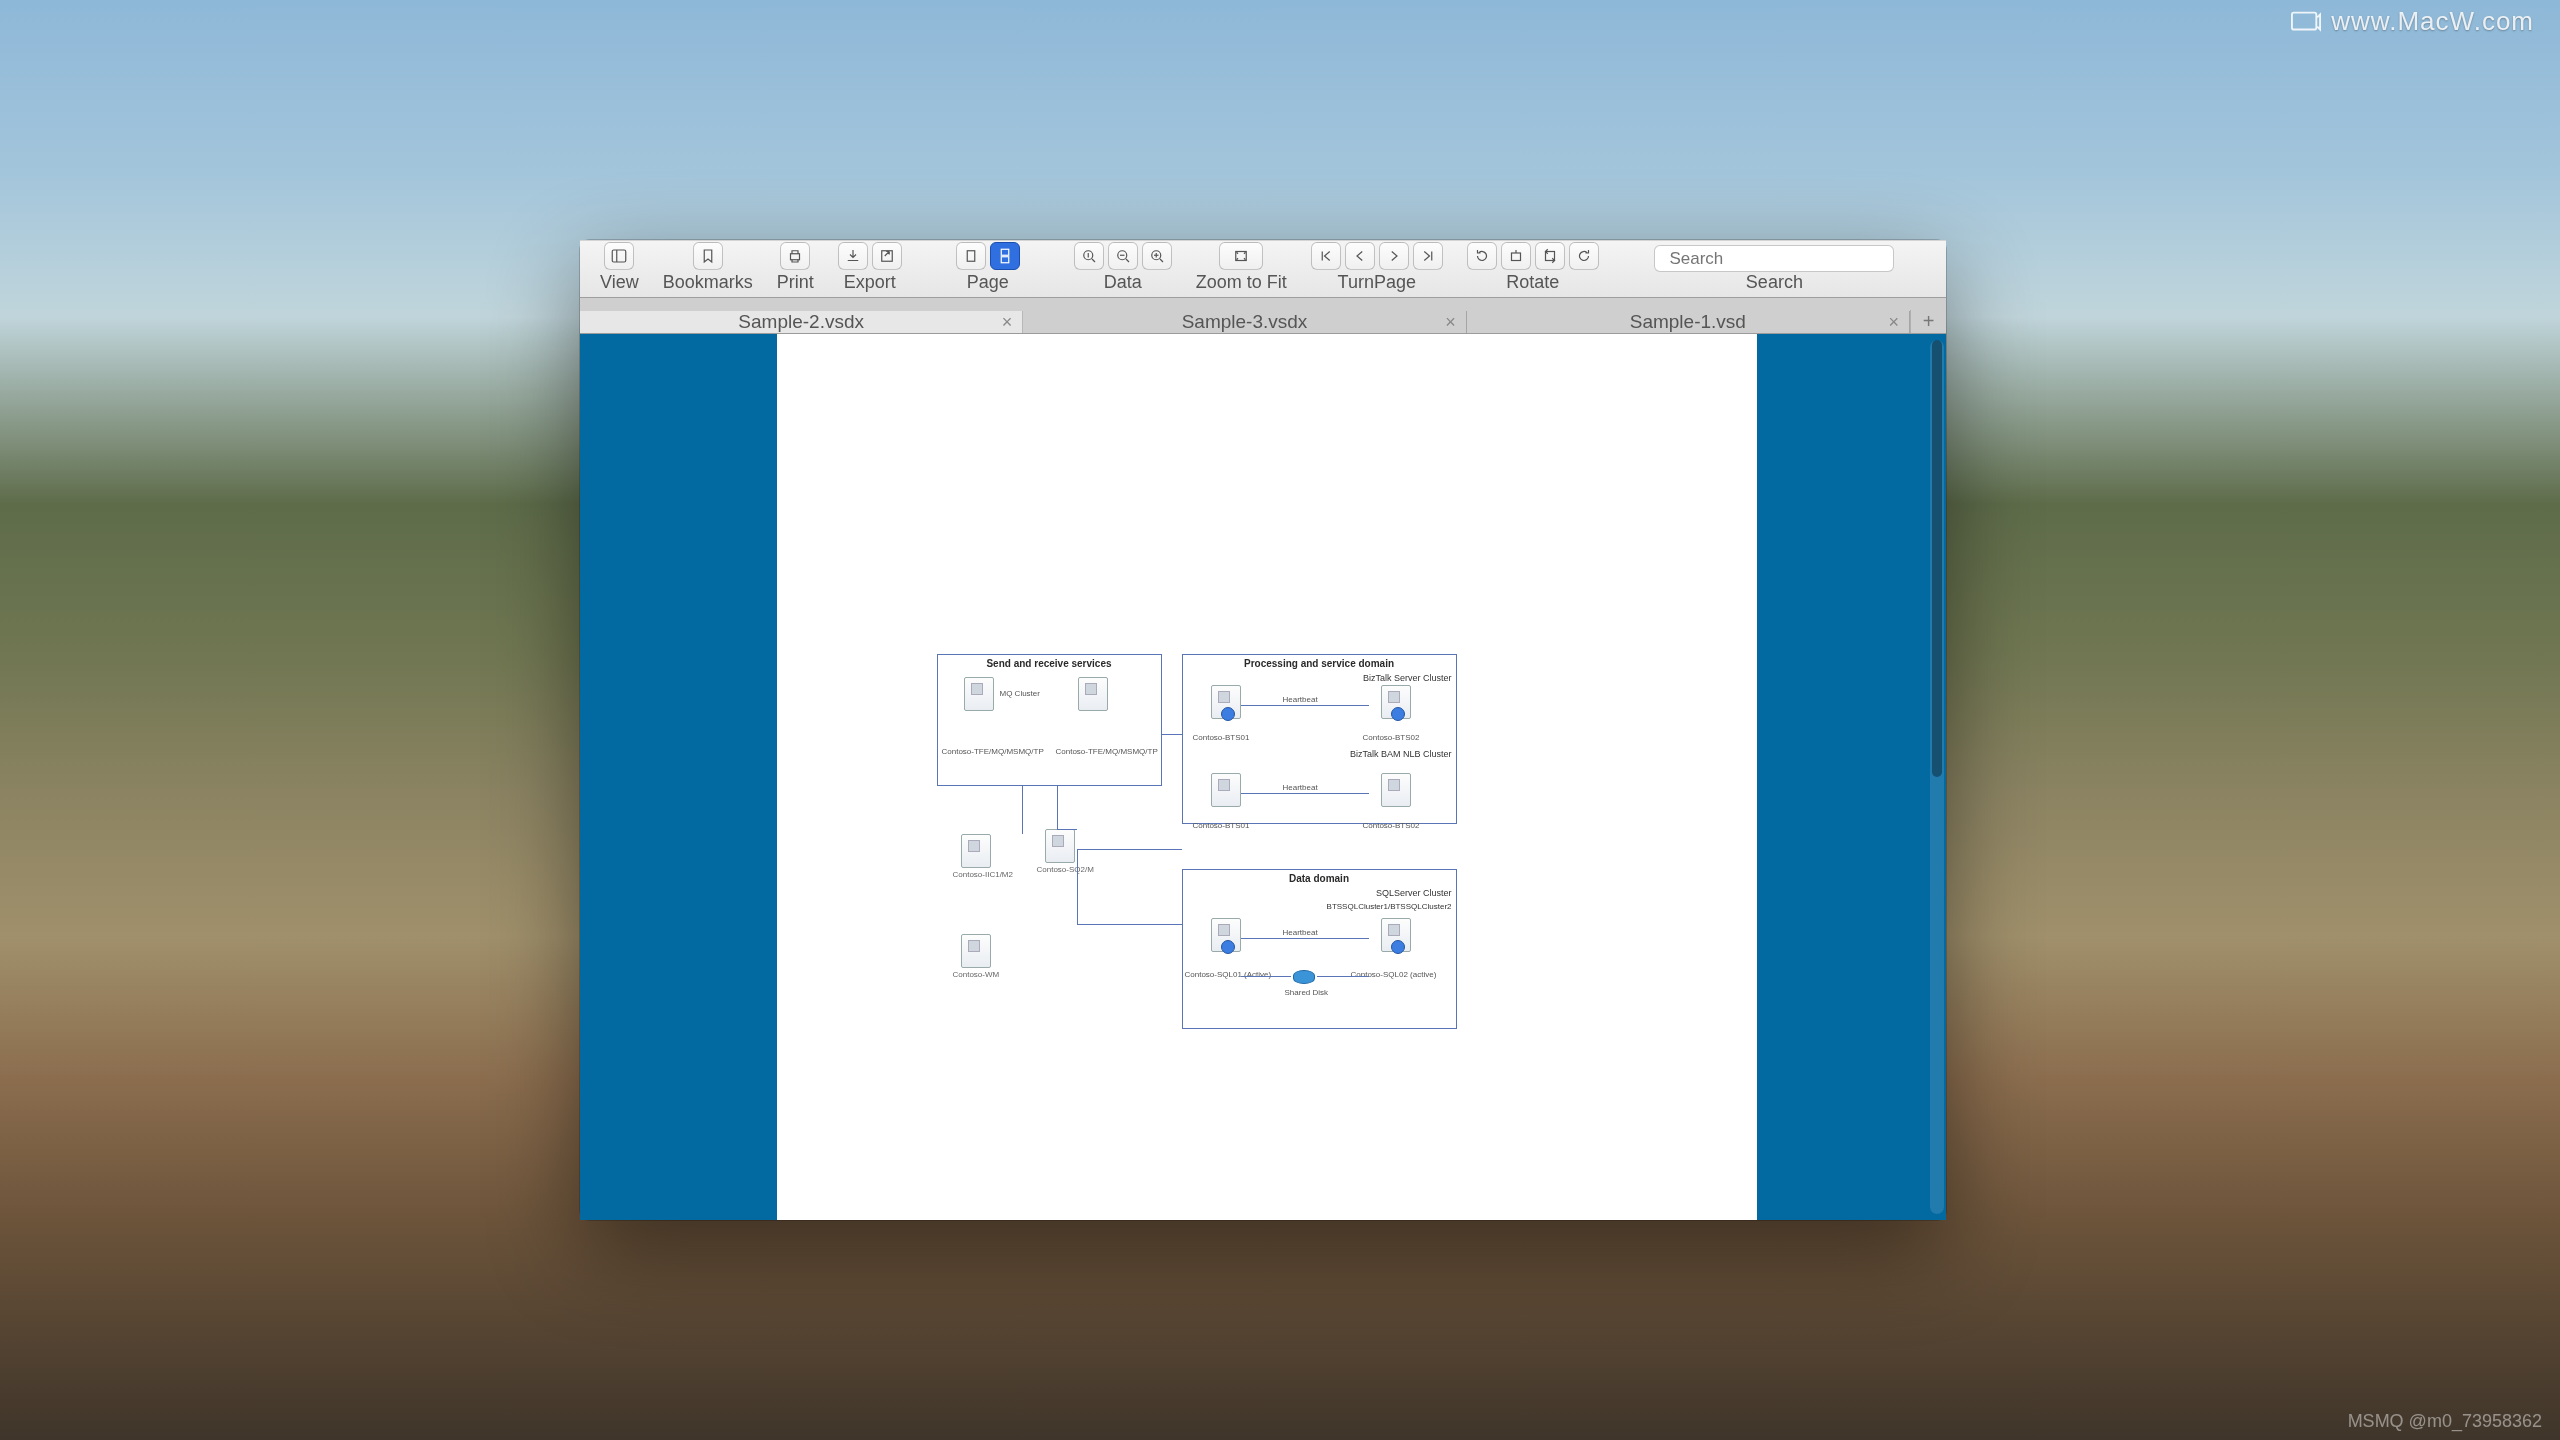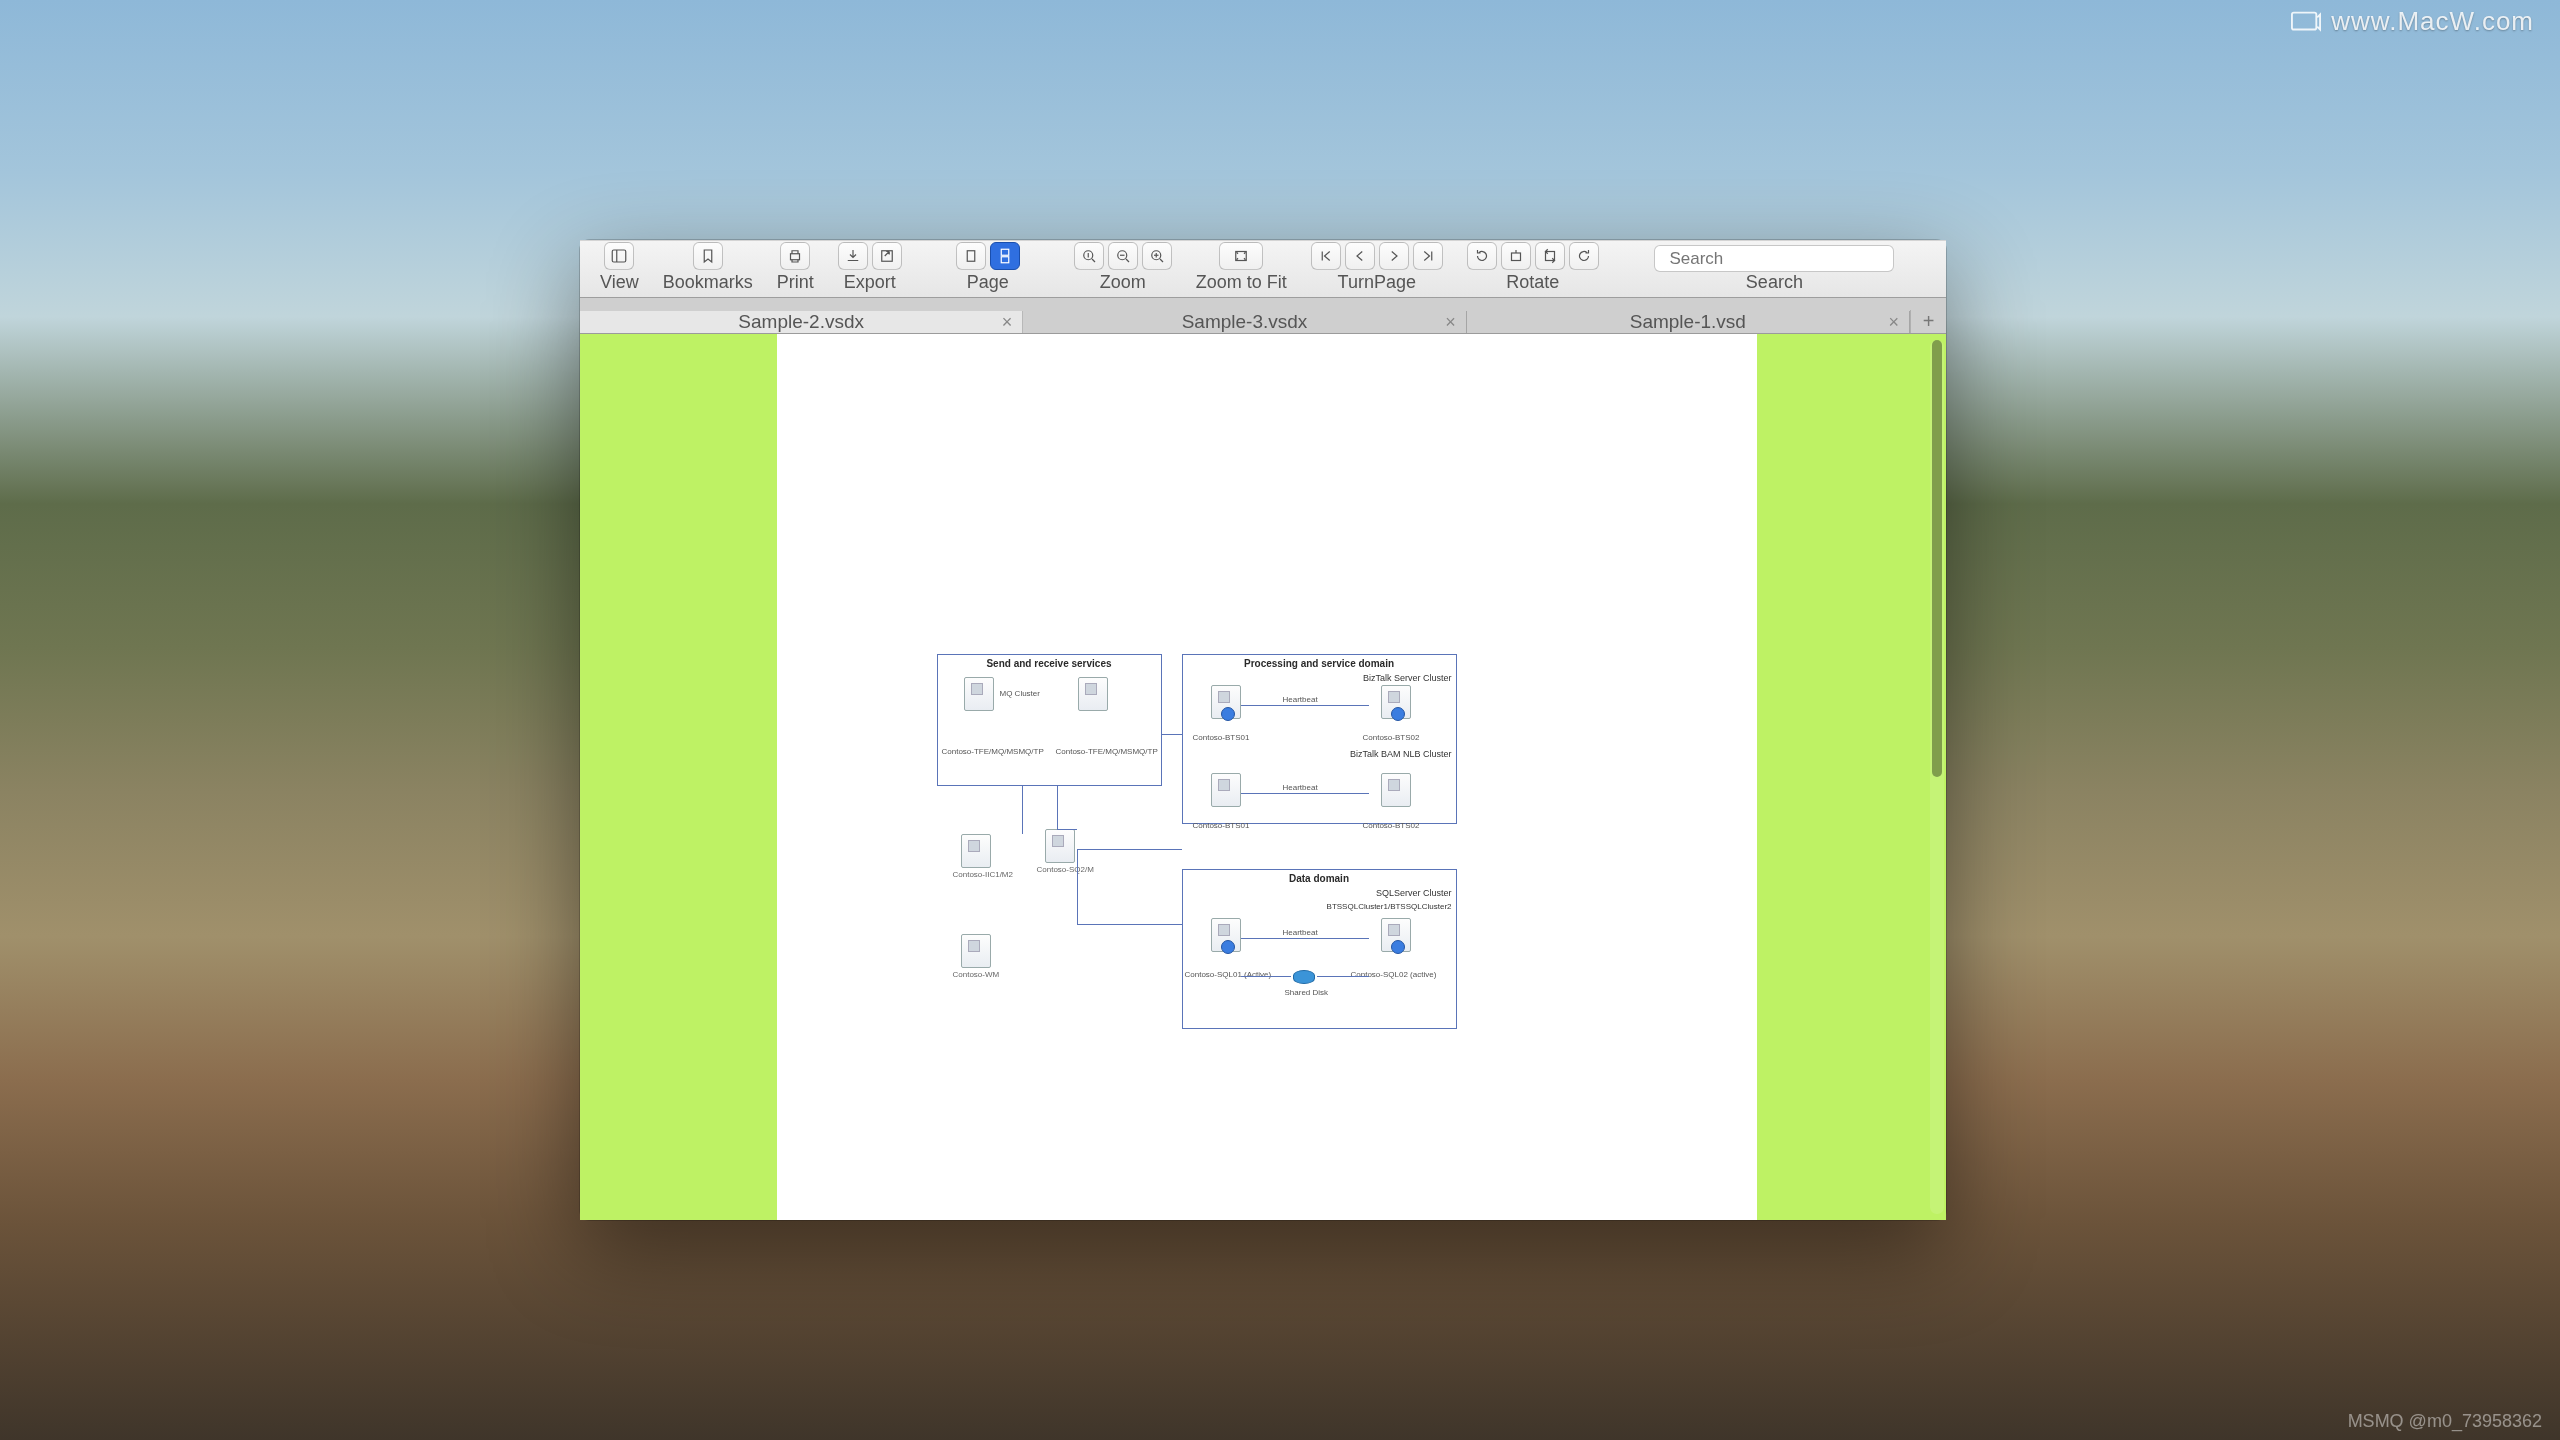--- a/index.html
+++ b/index.html
@@ -47,21 +47,21 @@
   .tabstrip { height:36px; background:#cfcfcf; border-bottom:1px solid rgba(0,0,0,.25); display:flex; align-items:flex-end; }
   .tab {
     flex:1; display:flex; align-items:center; justify-content:center; position:relative; font-size:19px; color:#555;
     border-right:1px solid rgba(0,0,0,.2);
   }
   .tab.active { background:#e7e7e7; }
   .tab .close { position:absolute; right:10px; color:#888; font-size:18px; line-height:1; }
   .tab-add { width:36px; display:flex; align-items:center; justify-content:center; color:#777; font-size:20px; border-left:1px solid rgba(0,0,0,.15);}
 
   .content {
-    flex:1; background:#bef264; display:flex; justify-content:center; overflow:hidden; position:relative;padding-left:7px;
+    flex:1; background:#0369a1; display:flex; justify-content:center; overflow:hidden; position:relative;padding-left:7px;
   }
   .page {
     width:980px; background:#fff; margin:0; position:relative;
   }
   .scroll { position:absolute; right:2px; top:6px; bottom:6px; width:14px; background:rgba(255,255,255,.12); border-radius:8px; }
   .scroll .thumb { position:absolute; top:0; height:50%; left:2px; right:2px; background:rgba(0,0,0,.35); border-radius:8px; }
 
   
   .diagram { position:absolute; left:160px; top:320px; font-size:10px; color:#2a2a2a; }
   .dbox { position:absolute; border:1.5px solid #5a74b8; padding:3px 4px 6px; }
@@ -182,21 +182,21 @@
             </div>
           <div class="tbtn">
               <svg viewBox="0 0 24 24">
                 <circle cx="11" cy="11" r="6"></circle>
                 <line x1="11" y1="8" x2="11" y2="14"></line>
                 <line x1="8" y1="11" x2="14" y2="11"></line>
                 <line x1="16" y1="16" x2="20" y2="20"></line>
               </svg>
             </div>
         </div>
-        <div class="tlabel">Zoom</div>
+        <div class="tlabel">Data</div>
       </div>
       <div class="tgroup">
         <div class="icons">
             <div class="tbtn" style="min-width:44px">
               <svg viewBox="0 0 24 24">
                 <rect x="5" y="6" width="14" height="12"></rect>
                 <path d="M8 9l-2-2M16 9l2-2M8 15l-2 2M16 15l2 2"></path>
               </svg>
             </div>
           </div>

